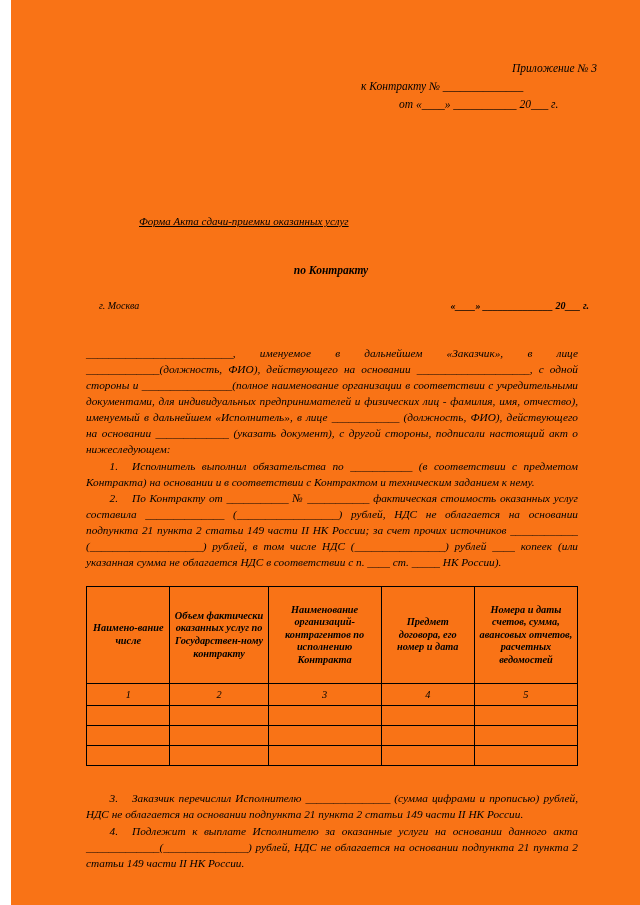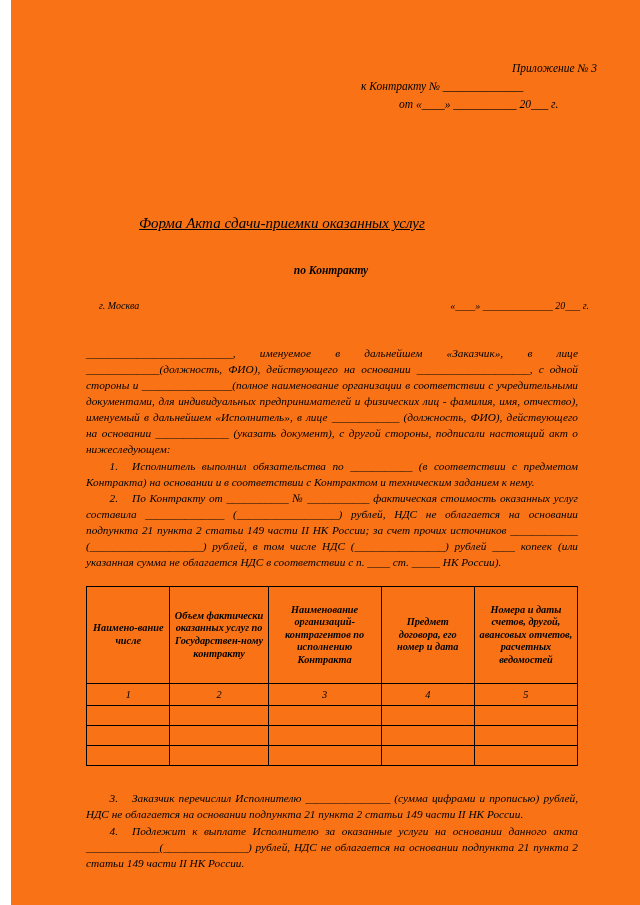--- a/index.html
+++ b/index.html
@@ -38,21 +38,21 @@
     white-space: nowrap;
   }
   .header-line.l1 { text-align: right; padding-right: 4px; }
   .header-line.l2 { text-align: left; padding-left: 90px; }
   .header-line.l3 { text-align: left; padding-left: 128px; }
 
   .form-title {
     position: absolute;
     left: 128px;
     top: 215px;
-    font-size: 15px;
+    font-size: 11px;
     font-style: italic;
     text-decoration: underline;
     white-space: nowrap;
   }
 
   .doc-title {
     position: absolute;
     left: 0; right: 0;
     top: 262px;
     text-align: center;
@@ -73,20 +73,21 @@
     top: 300px;
     width: 500px;
     font-size: 10px;
     font-style: italic;
   }
   .city-row .city { display: inline-block; }
   .city-row .date-right {
     display: inline-block;
     float: right;
     padding-right: 10px;
+    font-weight: bold;
   }
 
   .body-text {
     position: absolute;
     left: 75px;
     top: 345px;
     width: 492px;
     font-size: 11.3px;
     font-style: italic;
     line-height: 1.42;
@@ -173,21 +174,21 @@
     </p>
   </div>
 
   <table class="services">
     <thead>
       <tr>
         <th class="col1">Наимено-вание числе</th>
         <th class="col2">Объем фактически оказанных услуг по Государствен-ному контракту</th>
         <th class="col3">Наименование организаций-контрагентов по исполнению Контракта</th>
         <th class="col4">Предмет договора, его номер и дата</th>
-        <th class="col5">Номера и даты счетов, другой, авансовых отчетов, расчетных ведомостей</th>
+        <th class="col5">Номера и даты счетов, сумма, авансовых отчетов, расчетных ведомостей</th>
       </tr>
     </thead>
     <tbody>
       <tr>
         <td class="numrow">1</td>
         <td class="numrow">2</td>
         <td class="numrow">3</td>
         <td class="numrow">4</td>
         <td class="numrow">5</td>
       </tr>

